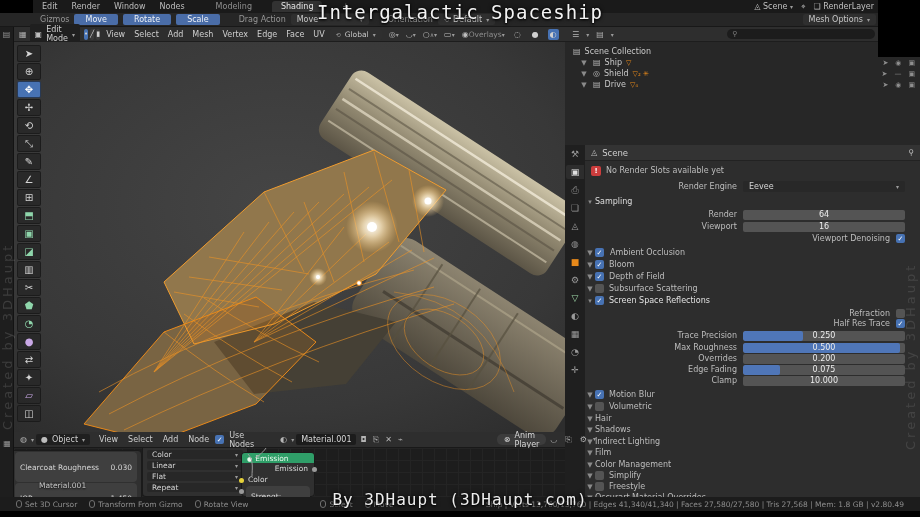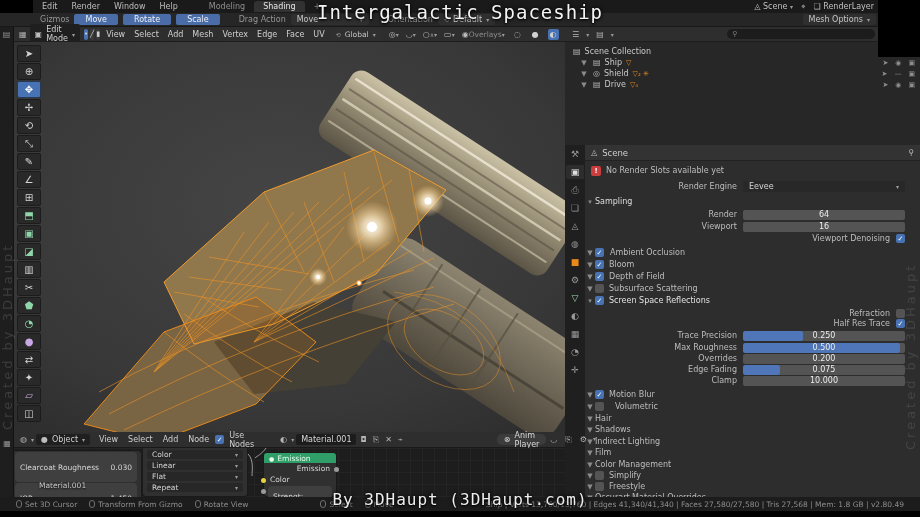--- a/index.html
+++ b/index.html
@@ -5,21 +5,21 @@
   *{box-sizing:border-box;margin:0;padding:0}
   html,body{background:#000}
   #app{position:relative;width:920px;height:517px;background:#000;overflow:hidden;
        font-family:"DejaVu Sans","Liberation Sans",sans-serif;font-size:9px;color:#cfcfcf;cursor:default}
   .abs{position:absolute}
   .mono{font-family:"DejaVu Sans Mono","Liberation Mono",monospace}
   
   .menubar{left:0;top:0;width:920px;height:13px;background:#1a1a1a;display:flex;align-items:center;
            gap:2px;padding-left:36px;font-size:8px;color:#bdbdbd}
   .mitem{padding:0 6px}
-  .tabs{display:flex;margin-left:14px;gap:0}
+  .tabs{display:flex;margin-left:14px;gap:11px}
   .tab{padding:1px 9px;border-radius:3px 3px 0 0;color:#8f8f8f}
   .tab.on{background:#323232;color:#e6e6e6}
   .mbright{margin-left:auto;display:flex;align-items:center;gap:8px;margin-right:46px;color:#c0c0c0}
   .ts{left:0;top:13px;width:920px;height:14px;background:#262626;display:flex;align-items:center;
       gap:5px;padding-left:40px;font-size:8px;color:#969696;border-bottom:1px solid #181818}
   .bluebtn{background:#4a6da8;color:#ecf0f6;padding:1px 11px;border-radius:2px}
   .dd{background:#2f2f2f;border-radius:2px;padding:1px 6px;display:inline-flex;gap:4px;align-items:center;color:#c7c7c7}
   .chev{font-size:6px;color:#9a9a9a}
   
   .blackTL{left:0;top:0;width:33px;height:13px;background:#000}
@@ -116,21 +116,21 @@
 </style>
 </head>
 <body>
 
 <div id="app">
 
   <div class="abs menubar">
     <span class="mitem">Edit</span>
     <span class="mitem">Render</span>
     <span class="mitem">Window</span>
-    <span class="mitem">Help</span>
+    <span class="mitem">Nodes</span>
     <span class="tabs">
       <span class="tab">Modeling</span>
       <span class="tab on">Shading</span>
       <span class="tab">+</span>
     </span>
     <span class="mbright">
       <span><span class="oic">◬</span> <span>Scene</span> <span class="chev">▾</span></span>
       <span class="oic">⌖</span>
       <span><span class="oic">❏</span> <span>RenderLayer</span></span>
     </span>
@@ -476,21 +476,21 @@
           </span>
       </div>
       <div class="prow" style="top:228px">
         <span class="arr">▼</span>
           <span class="cb on"></span>
           <span style="margin-left:5px">Motion Blur</span>
       </div>
       <div class="prow" style="top:240px">
         <span class="arr">▼</span>
           <span class="cb"></span>
-          <span style="margin-left:11px">Volumetric</span>
+          <span style="margin-left:5px">Volumetric</span>
       </div>
       <div class="prow" style="top:252px">
         <span class="arr">▼</span>
           <span>Hair</span>
       </div>
       <div class="prow" style="top:263px">
         <span class="arr">▼</span>
           <span>Shadows</span>
       </div>
       <div class="prow" style="top:275px">
@@ -591,21 +591,21 @@
         <div class="ndd">
             <span>Flat</span>
             <span class="chev">▾</span>
           </div>
         <div class="ndd">
             <span>Repeat</span>
             <span class="chev">▾</span>
           </div>
       </div>
 
-      <div class="node" style="left:249px;top:4px;width:74px;height:45px">
+      <div class="node" style="left:227px;top:4px;width:74px;height:45px">
         <div class="nhead">
             <span style="font-size:6px">●</span>
             <span>Emission</span>
           </div>
         <div style="text-align:right;padding:1px 6px">Emission</div>
         <span class="sock" style="right:-3px;top:14px;background:#9a9a9a"></span>
         <div style="padding:1px 6px">Color</div>
         <span class="sock" style="left:-3px;top:25px;background:#e6d23a"></span>
         <div class="nrow">
             <span>Strengt: 66.000</span>

